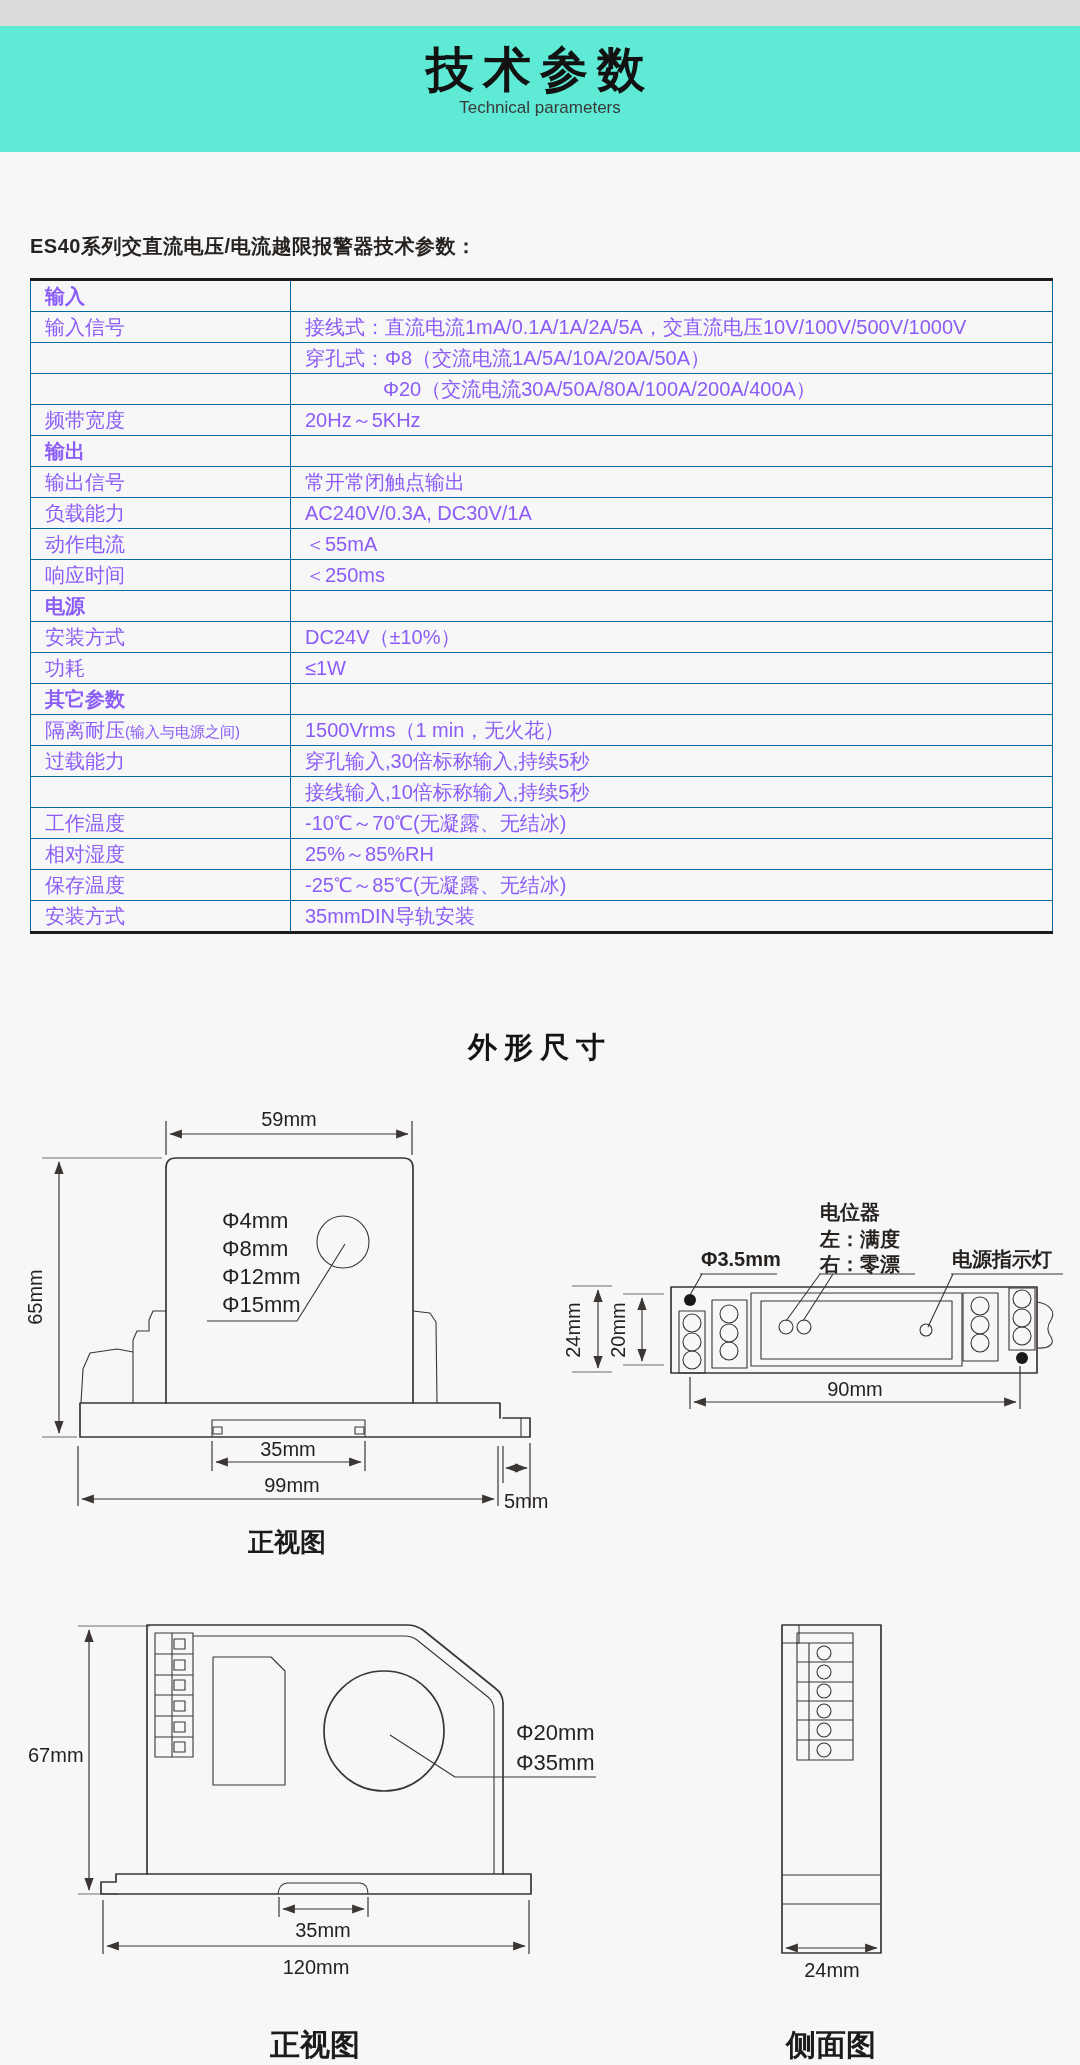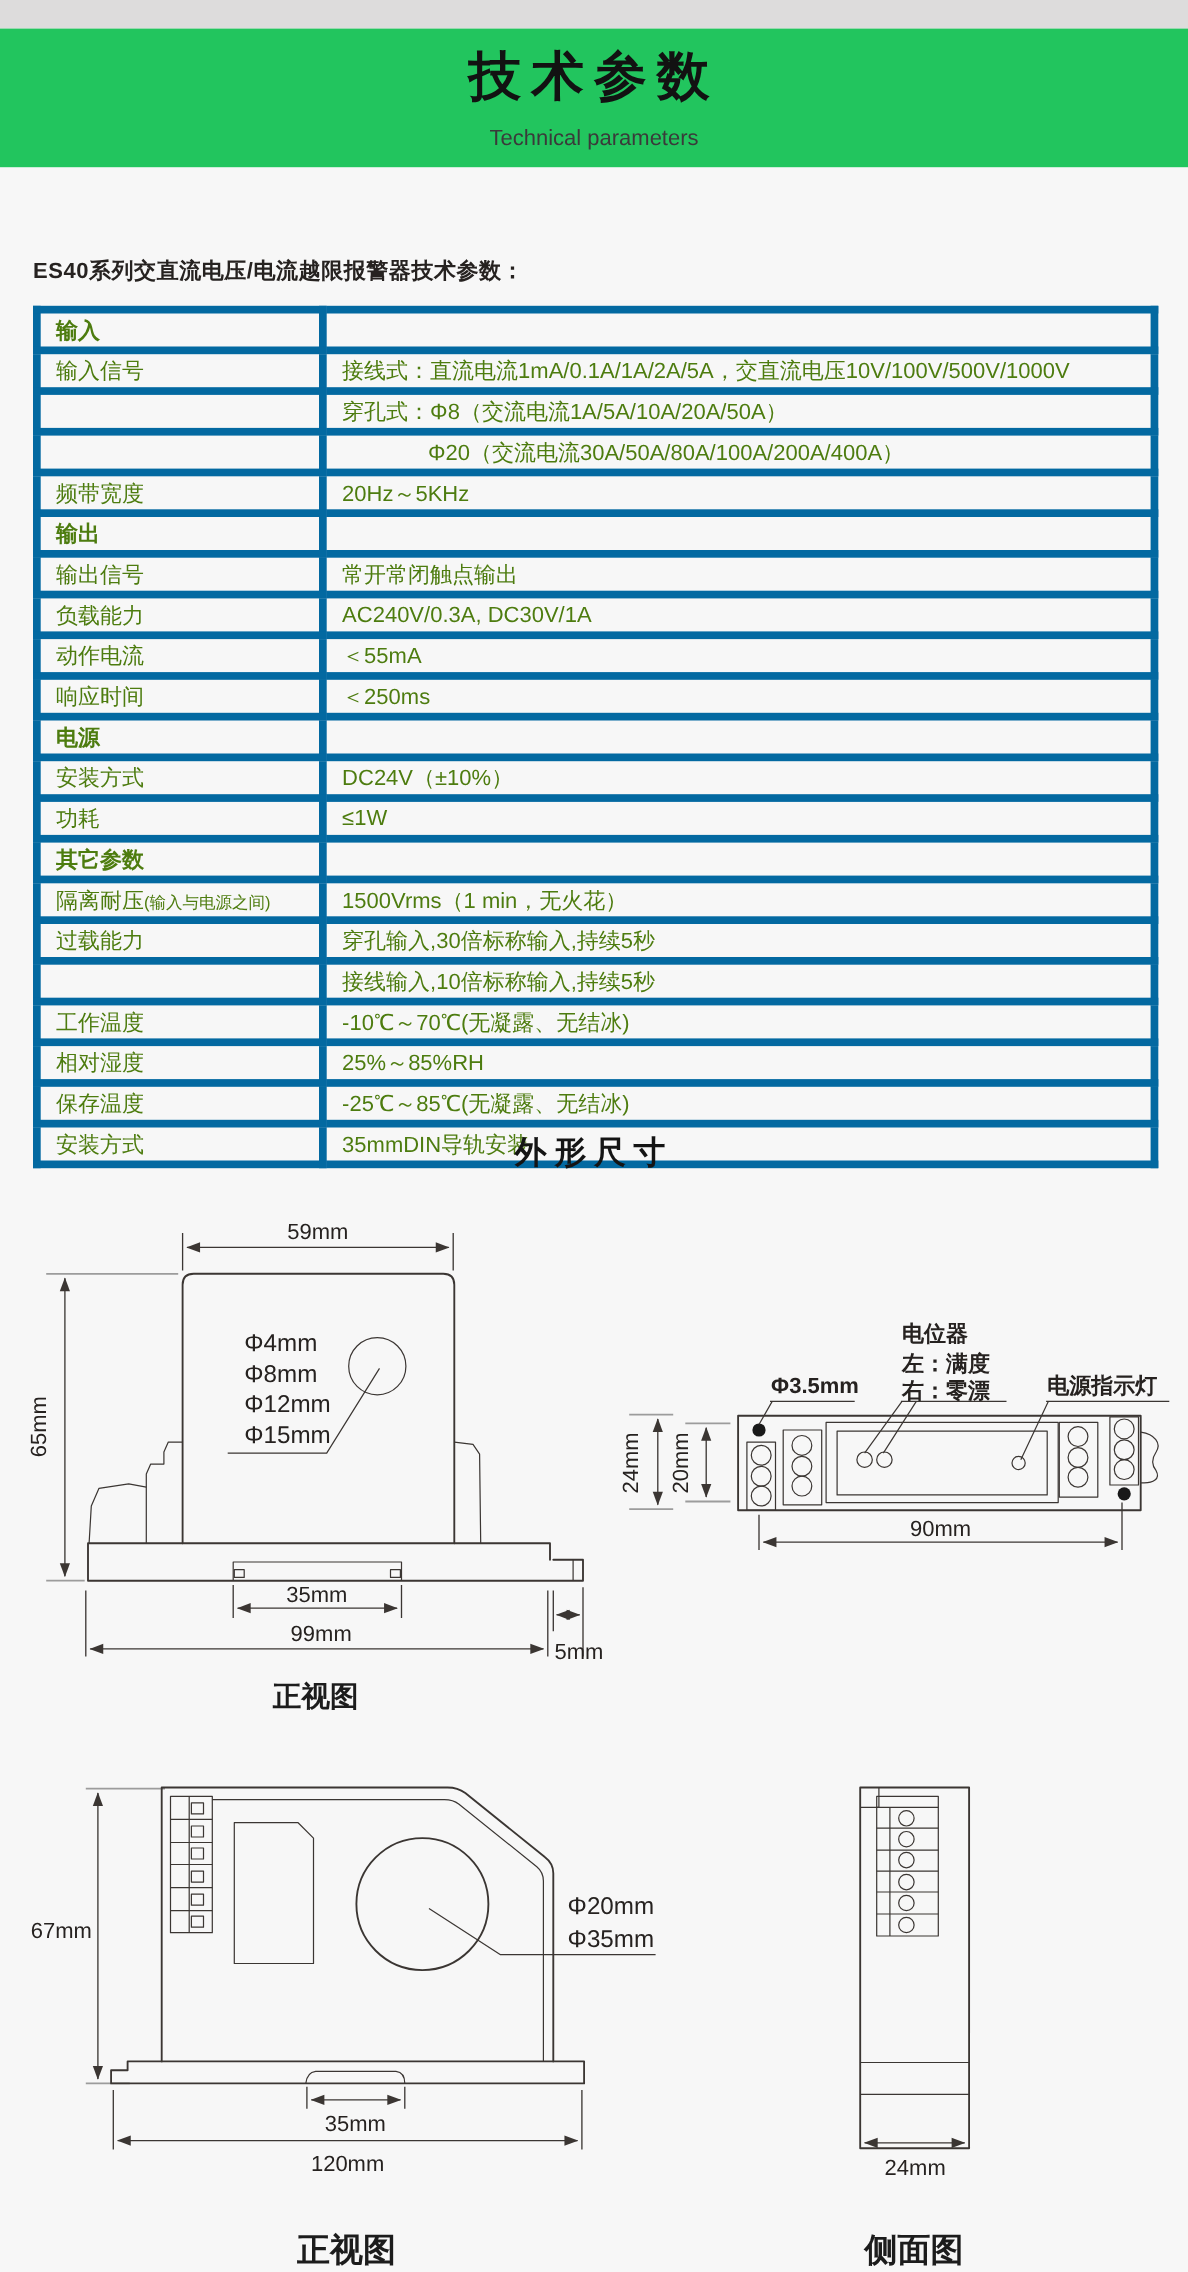--- a/index.html
+++ b/index.html
@@ -1,29 +1,29 @@
 <!DOCTYPE html>
 <html><head>
 <meta charset="utf-8">
 <style>
   html,body{margin:0;padding:0;background:#f7f7f7;}
   .page{position:relative;width:1080px;height:2065px;background:#f7f7f7;
         font-family:"Liberation Sans",sans-serif;color:#262220;overflow:hidden;}
   
   .hdr-strip{position:absolute;top:0;left:0;width:100%;height:26px;background:#dddcdc;}
-  .hdr{position:absolute;top:26px;left:0;width:100%;height:126px;background:#22c55e;text-align:center;}
+  .hdr{position:absolute;top:26px;left:0;width:100%;height:126px;background:#5eead4;text-align:center;}
   .hdr-title{padding-top:18px;font-size:48px;font-weight:bold;letter-spacing:9px;color:#121212;line-height:1.1;}
-  .hdr-sub{font-size:20px;color:#3a3a3a;margin-top:18px;}
+  .hdr-sub{font-size:17px;color:#3a3a3a;margin-top:1px;}
   
   .intro{position:absolute;top:233px;left:30px;font-size:20px;font-weight:bold;color:#262220;letter-spacing:0.5px;}
   
   table.specs{position:absolute;top:278px;left:30px;width:1023px;border-collapse:collapse;table-layout:fixed;
               border:1px solid #303030;border-top:3px solid #1c1c1c;border-bottom:3px solid #1c1c1c;}
-  table.specs td{border:7px solid #0369a1;height:30px;font-size:20px;padding:0 4px 0 14px;
-                 vertical-align:middle;white-space:nowrap;overflow:visible;color:#4d7c0f;}
+  table.specs td{border:1px solid #0369a1;height:30px;font-size:20px;padding:0 4px 0 14px;
+                 vertical-align:middle;white-space:nowrap;overflow:visible;color:#8b5cf6;}
   table.specs td.val{}
   table.specs td.val.ind{padding-left:92px;margin-top:40px;}
   table.specs td.sec{font-weight:bold;}
   .suf{font-size:15px;}
   
   .dims-title{position:absolute;top:1028px;left:0;width:100%;text-align:center;
               font-size:29px;font-weight:bold;letter-spacing:7px;color:#141414;}
   svg.drawings{position:absolute;top:1100px;left:0;}
   .ol{fill:none;stroke:#3b3633;stroke-width:1.7;stroke-linejoin:round;stroke-linecap:round;}
   .tl{fill:none;stroke:#3b3633;stroke-width:1.1;stroke-linejoin:round;}

